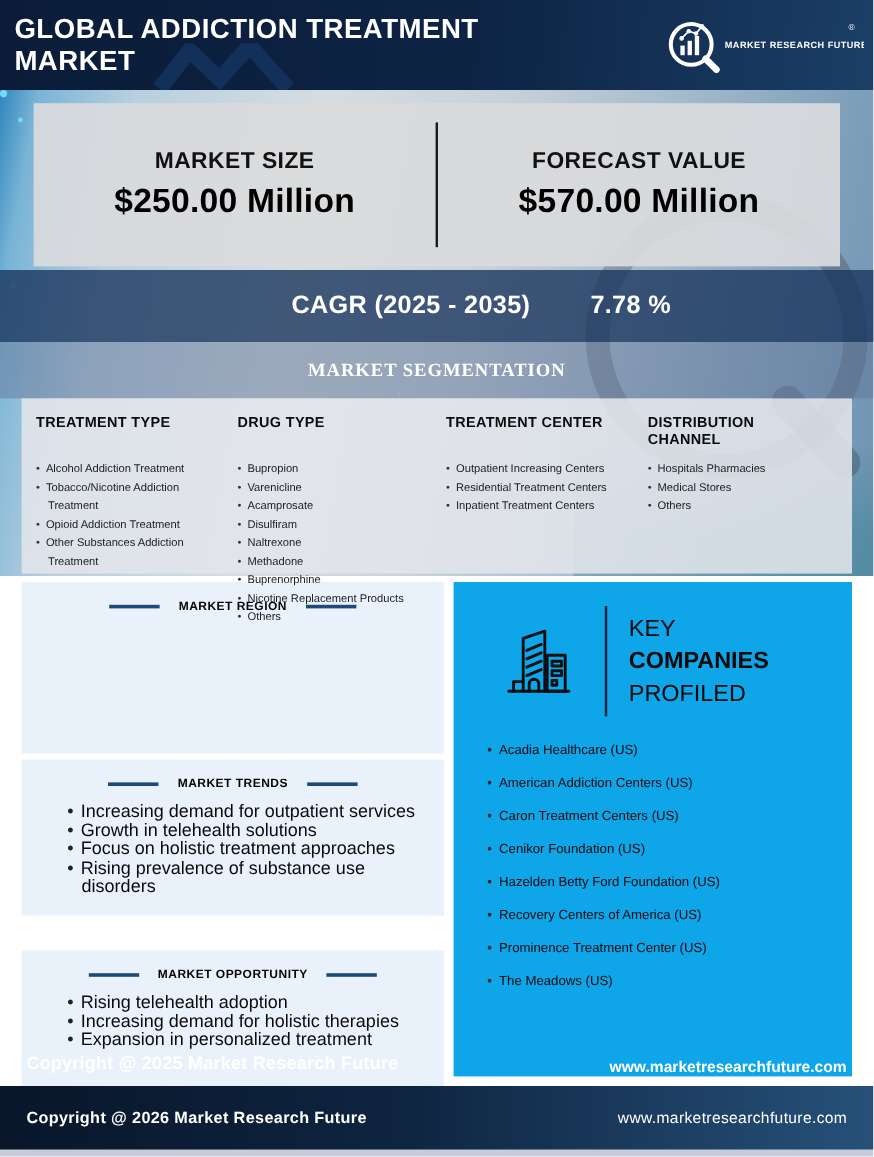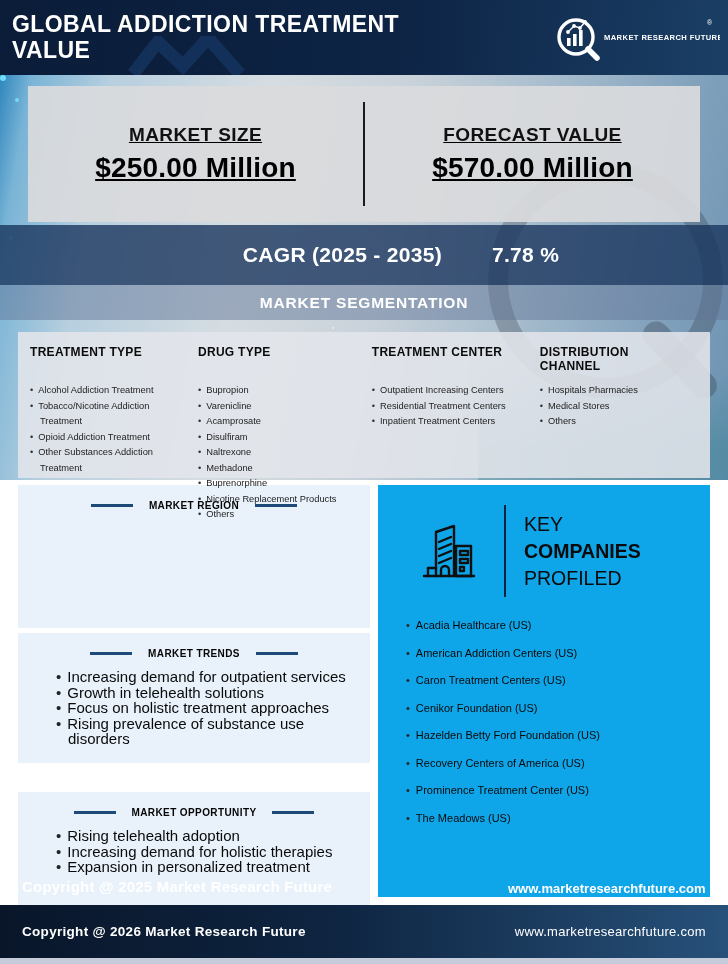--- a/index.html
+++ b/index.html
@@ -48,35 +48,35 @@
   }
   .teal-patch{
     position:absolute;right:0;bottom:0;width:250px;height:110px;
     background:linear-gradient(180deg,rgba(40,130,140,0) 0%,rgba(30,120,130,.30) 70%);
   }
   
   .stats-box{
     position:absolute;left:28px;top:86px;width:672px;height:136px;
     background:rgba(217,218,221,.93);display:flex;align-items:center;z-index:3;
   }
-  .stats-half{flex:1;text-align:center;text-decoration:underline;}
+  .stats-half{flex:1;text-align:center;}
   .stats-label{font-size:19px;font-weight:700;color:#111;letter-spacing:.4px;}
   .stats-value{font-size:28px;font-weight:700;color:#000;margin-top:6px;letter-spacing:.2px;}
   .stats-divider{width:2px;height:104px;background:#1b1b1b;}
   
   .cagr-band{
     position:absolute;left:0;top:225px;width:728px;height:60px;
     background:rgba(26,54,94,.80);display:flex;align-items:center;justify-content:center;
     gap:50px;z-index:3;padding-left:37px;
   }
   .cagr-label,.cagr-value{color:#fff;font-size:21px;font-weight:700;letter-spacing:.3px;}
   
   .seg-title-band{
-    position:absolute;left:0;top:285px;width:728px;height:35px;
-    background:rgba(98,117,152,.50);display:flex;align-items:center;justify-content:center;z-index:3;
+    position:absolute;left:0;top:285px;width:728px;height:47px;
+    background:rgba(98,117,152,.50);display:flex;align-items:center;justify-content:center;z-index:3;font-family:Liberation Serif, serif;
   }
   .seg-title{color:#fff;font-size:15.5px;font-weight:700;letter-spacing:.8px;}
   .seg-panel{
     position:absolute;left:18px;top:332px;width:692px;height:146px;
     background:rgba(226,229,234,.88);z-index:5;
     display:flex;padding:13px 16px 0 12px;box-sizing:border-box;
   }
   .seg-col{box-sizing:border-box;padding-right:8px;}
   .seg-col-1{width:172px;} .seg-col-2{width:178px;} .seg-col-3{width:172px;} .seg-col-4{width:158px;}
   .seg-head{
@@ -138,21 +138,21 @@
 </style>
 </head>
 <body>
 
 <div class="page">
 
   <div class="header">
     <svg class="header-watermark" viewBox="0 0 120 40">
       <polyline points="5,38 30,6 55,30 80,2 112,38" fill="none" stroke="#15335f" stroke-width="13"></polyline>
     </svg>
-    <div class="header-title">GLOBAL ADDICTION TREATMENT VALUE</div>
+    <div class="header-title">GLOBAL ADDICTION TREATMENT MARKET</div>
     <svg class="logo" viewBox="0 0 168 54">
       <circle cx="24" cy="26" r="17" fill="none" stroke="#ffffff" stroke-width="3.4"></circle>
       <rect x="15" y="27" width="3.6" height="8" fill="#ffffff"></rect>
       <rect x="21" y="23" width="3.6" height="12" fill="#ffffff"></rect>
       <rect x="27" y="19" width="3.6" height="16" fill="#ffffff"></rect>
       <polyline points="16,21 22,15 28,17 33,11" fill="none" stroke="#ffffff" stroke-width="1.4"></polyline>
       <circle cx="16" cy="21" r="1.9" fill="#ffffff"></circle>
       <circle cx="22" cy="15" r="1.9" fill="#ffffff"></circle>
       <circle cx="28" cy="17" r="1.9" fill="#ffffff"></circle>
       <circle cx="33" cy="11" r="1.9" fill="#ffffff"></circle>

